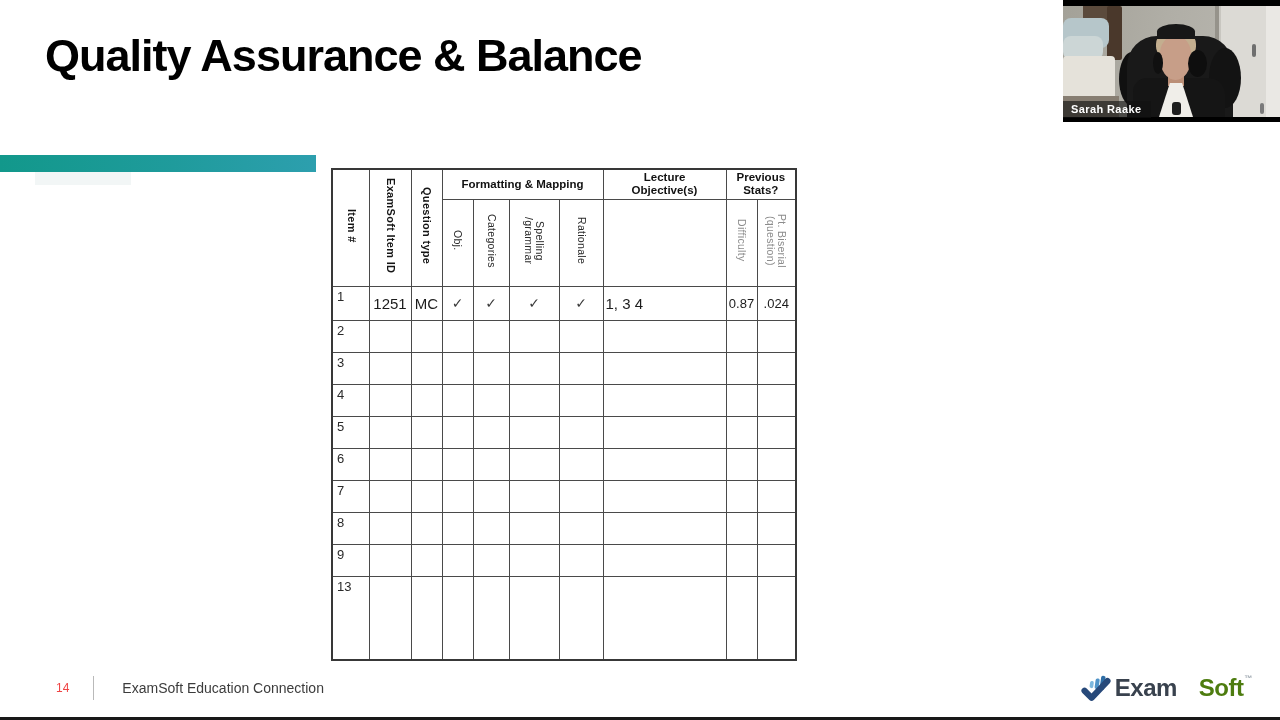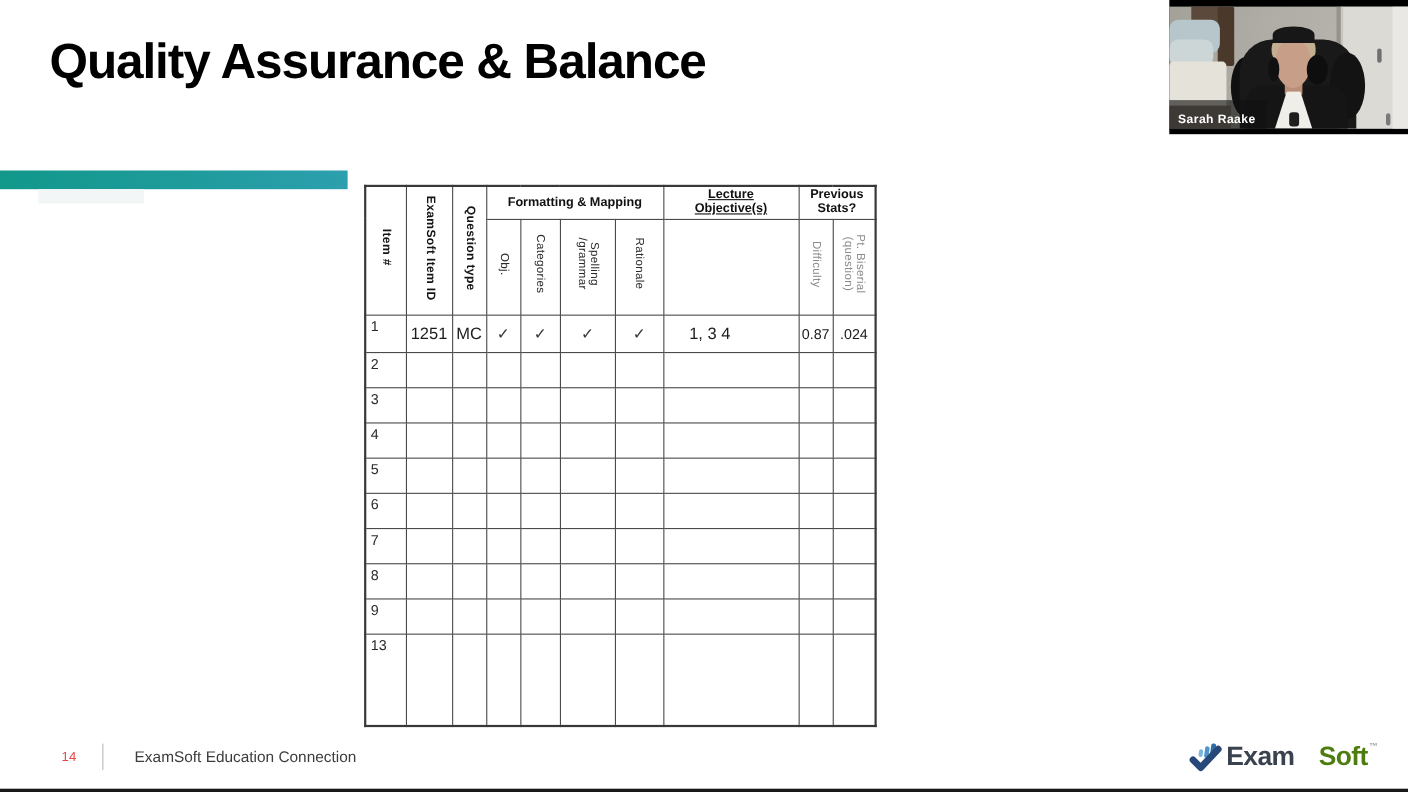--- a/index.html
+++ b/index.html
@@ -45,21 +45,21 @@
   col.w-bis{width:39px}
 
   tr.hrow-a { height:30px; }
   tr.hrow-b { height:87px; }
 
   th.group-h {
     font-size:11.5px; font-weight:bold; color:#111;
     text-align:center; vertical-align:middle; white-space:pre-line;
     line-height:1.15; padding:1px;
   }
-  th.lecture-h { vertical-align:middle;text-decoration:underline; }
+  th.lecture-h { vertical-align:middle; }
 
   th.vert { vertical-align:middle; text-align:center; padding:2px 0; }
   .vtext {
     display:inline-block;
     writing-mode:vertical-rl;
     white-space:pre-line;
     line-height:1.05;
     font-size:10.5px;
     max-height:112px;
   }
@@ -74,21 +74,21 @@
   tbody.qa-body td {
     font-size:15px; color:#1c1c1c;
     text-align:center; vertical-align:middle;
     font-family:"Liberation Sans", sans-serif;
   }
   tbody.qa-body td.c-item {
     text-align:left; vertical-align:top;
     padding:2px 0 0 4px; font-size:13px; color:#2a2a2a;
   }
   tbody.qa-body td.c-check { font-size:14px; color:#3a3a3a; }
-  tbody.qa-body td.c-obj { text-align:left; padding-left:23px; }
+  tbody.qa-body td.c-obj { text-align:left; padding-left:2px; }
   tbody.qa-body td.c-diff, tbody.qa-body td.c-bis { font-size:13px; }
 
   
   .webcam {
     position:absolute; right:0; top:0; width:217px; height:122px;
     background:#000; z-index:10;
   }
   .webcam .video {
     position:absolute; left:0; right:0; top:6px; bottom:5px;
     background:linear-gradient(100deg,#a3a198 0%, #b0aea6 45%, #bab8b1 100%);
@@ -116,21 +116,21 @@
   .hair       { left:93px; top:22px; width:40px; height:32px; background:#c3ae8f; border-radius:50% 50% 42% 42%; }
   .face       { left:97px; top:31px; width:31px; height:43px; background:#c79e88; border-radius:46% 46% 58% 58%; }
   .headband   { left:94px; top:18px; width:38px; height:15px; background:#171717; border-radius:50% 50% 0 0; }
   .earcup-l   { left:90px; top:46px; width:10px; height:22px; background:#101010; border-radius:50%; }
   .earcup-r   { left:125px; top:44px; width:19px; height:27px; background:#0e0e0e; border-radius:50%; }
   .mic        { left:109px; top:96px; width:9px; height:13px; background:#1e1e1e; border-radius:3px; }
   .name-label {
     position:absolute; left:0; bottom:4px;
     background:rgba(16,16,16,0.62); color:#fff;
     font-size:11px; font-weight:bold; letter-spacing:0.4px;
-    padding:12px 10px 3px 8px;
+    padding:2px 10px 3px 8px;
   }
 
   
   .footer {
     position:absolute; left:56px; top:676px;
     display:flex; align-items:center;
   }
   .page-number { font-size:12px; color:#ef4444; }
   .footer-divider { width:1px; height:24px; background:#b9b9b9; margin-left:24px; }
   .footer-label { font-size:14px; color:#3c3c3c; margin-left:28px; }

